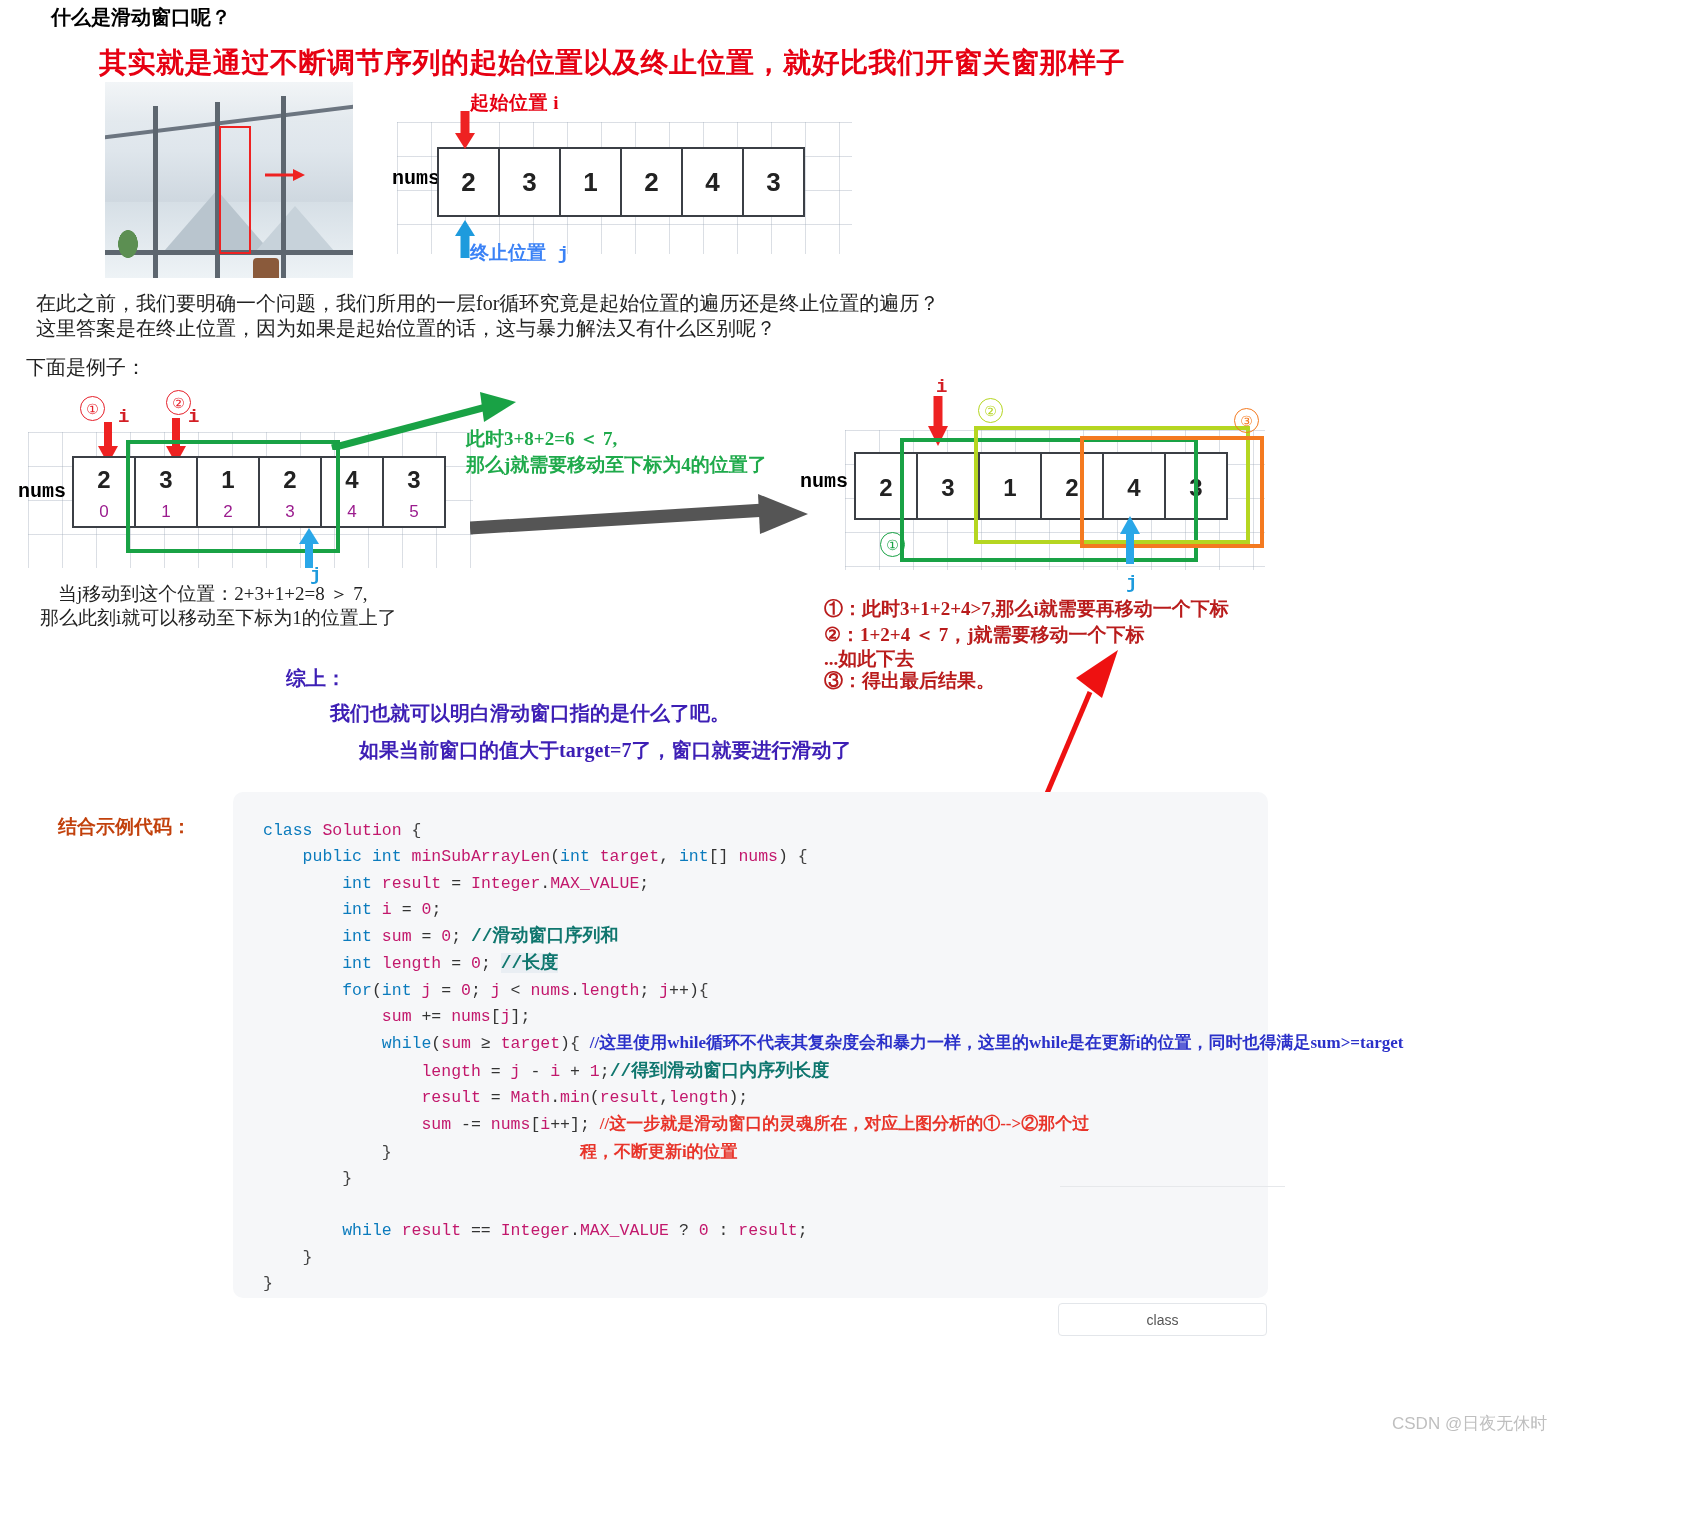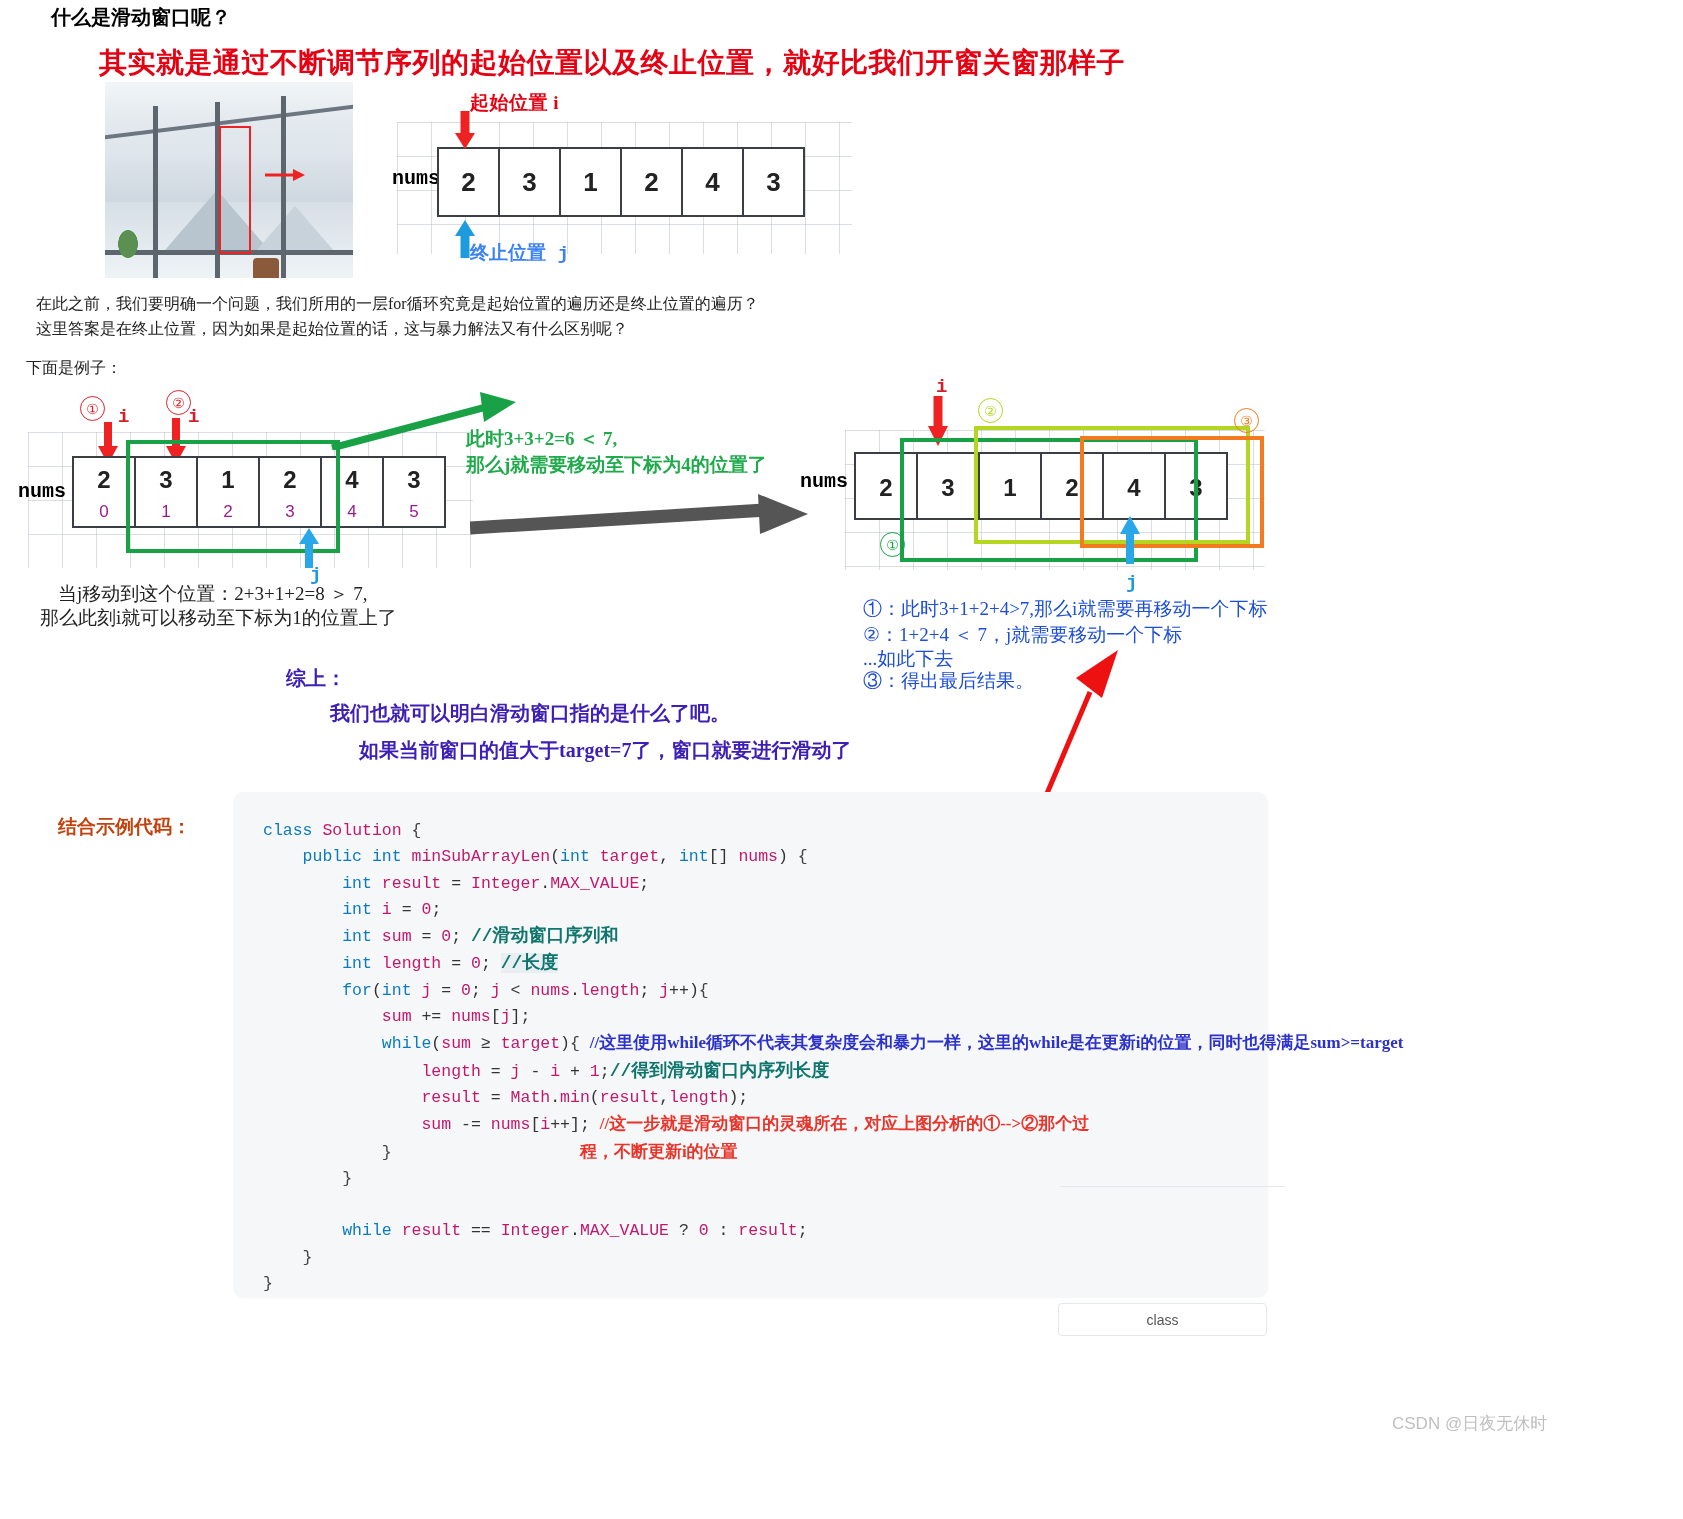--- a/index.html
+++ b/index.html
@@ -7,21 +7,21 @@
     width:1683px;height:1519px;position:relative;
     background:#ffffff;
     font-family:"Liberation Serif", serif;
     overflow:hidden;
   }
   .abs{position:absolute;}
 
   
   .h-title{font-family:"Liberation Serif",serif;font-weight:bold;font-size:20px;color:#000;}
   .red-bold{color:#e60012;font-weight:bold;font-size:28px;letter-spacing:.5px;}
-  .prose{font-size:16px;color:#222;line-height:31px;}
+  .prose{font-size:20px;color:#222;line-height:31px;}
   .label-nums{font-family:"Liberation Mono",monospace;font-weight:bold;font-size:20px;color:#000;}
 
   
   .gridpaper{
     background-image:
       linear-gradient(to right, rgba(160,170,185,.38) 1px, transparent 1px),
       linear-gradient(to bottom, rgba(160,170,185,.38) 1px, transparent 1px);
     background-size:34px 34px;
   }
 
@@ -43,21 +43,21 @@
   .var-j{color:#1e9bdd;font-family:"Liberation Mono",monospace;font-size:19px;font-weight:bold;}
 
   .circ{
     display:inline-flex;align-items:center;justify-content:center;
     width:23px;height:23px;border-radius:50%;border:1.6px solid currentColor;
     font-size:14px;font-family:"Liberation Sans",sans-serif;line-height:1;
   }
 
   
   .green-txt{color:#1faa4b;font-size:19px;line-height:29px;font-family:"Liberation Serif",serif;font-weight:bold;}
-  .green-txt2{color:#1d4ed8;font-size:19px;line-height:26px;font-weight:normal;margin-left:39px;}
+  .green-txt2{color:#b91c1c;font-size:19px;line-height:26px;font-weight:bold;}
   .purple-txt{color:#3d1fb5;font-size:20px;font-weight:bold;line-height:32px;}
   .blue-label{color:#c2410c;font-weight:bold;font-size:19px;}
 
   
   .codewrap{
     position:absolute;background:#f6f7f9;border-radius:10px;
   }
   pre.code{
     margin:0;padding:26px 24px 26px 30px;
     font-family:"Liberation Mono",monospace;
@@ -211,21 +211,21 @@
   <div class="abs var-j" style="left:292px;top:176px;">j</div>
 </div>
 
 <div class="abs prose" style="left:58px;top:578px;font-size:19px;">当j移动到这个位置：2+3+1+2=8 ＞ 7,</div>
 <div class="abs prose" style="left:40px;top:602px;font-size:19px;">那么此刻i就可以移动至下标为1的位置上了</div>
 
 <svg class="abs" style="left:330px;top:392px;" width="190" height="58" viewBox="0 0 190 58">
   <path d="M2 56 L160 14" stroke="#19a245" stroke-width="7"></path>
   <path d="M150 0 L186 10 L154 30 Z" fill="#19a245"></path>
 </svg>
-<div class="abs green-txt" style="left:466px;top:424px;">此时3+3+2=6 ＜ 7,</div>
+<div class="abs green-txt" style="left:466px;top:424px;">此时3+8+2=6 ＜ 7,</div>
 <div class="abs green-txt" style="left:466px;top:450px;">那么j就需要移动至下标为4的位置了</div>
 
 <svg class="abs" style="left:470px;top:492px;" width="340" height="46" viewBox="0 0 340 46">
   <path d="M0 36 L296 18" stroke="#555" stroke-width="13"></path>
   <path d="M288 2 L338 22 L290 42 Z" fill="#555"></path>
 </svg>
 
 <div class="abs gridpaper" style="left:845px;top:430px;width:420px;height:140px;"></div>
 
 <div class="abs" style="left:790px;top:370px;width:500px;height:220px;">

